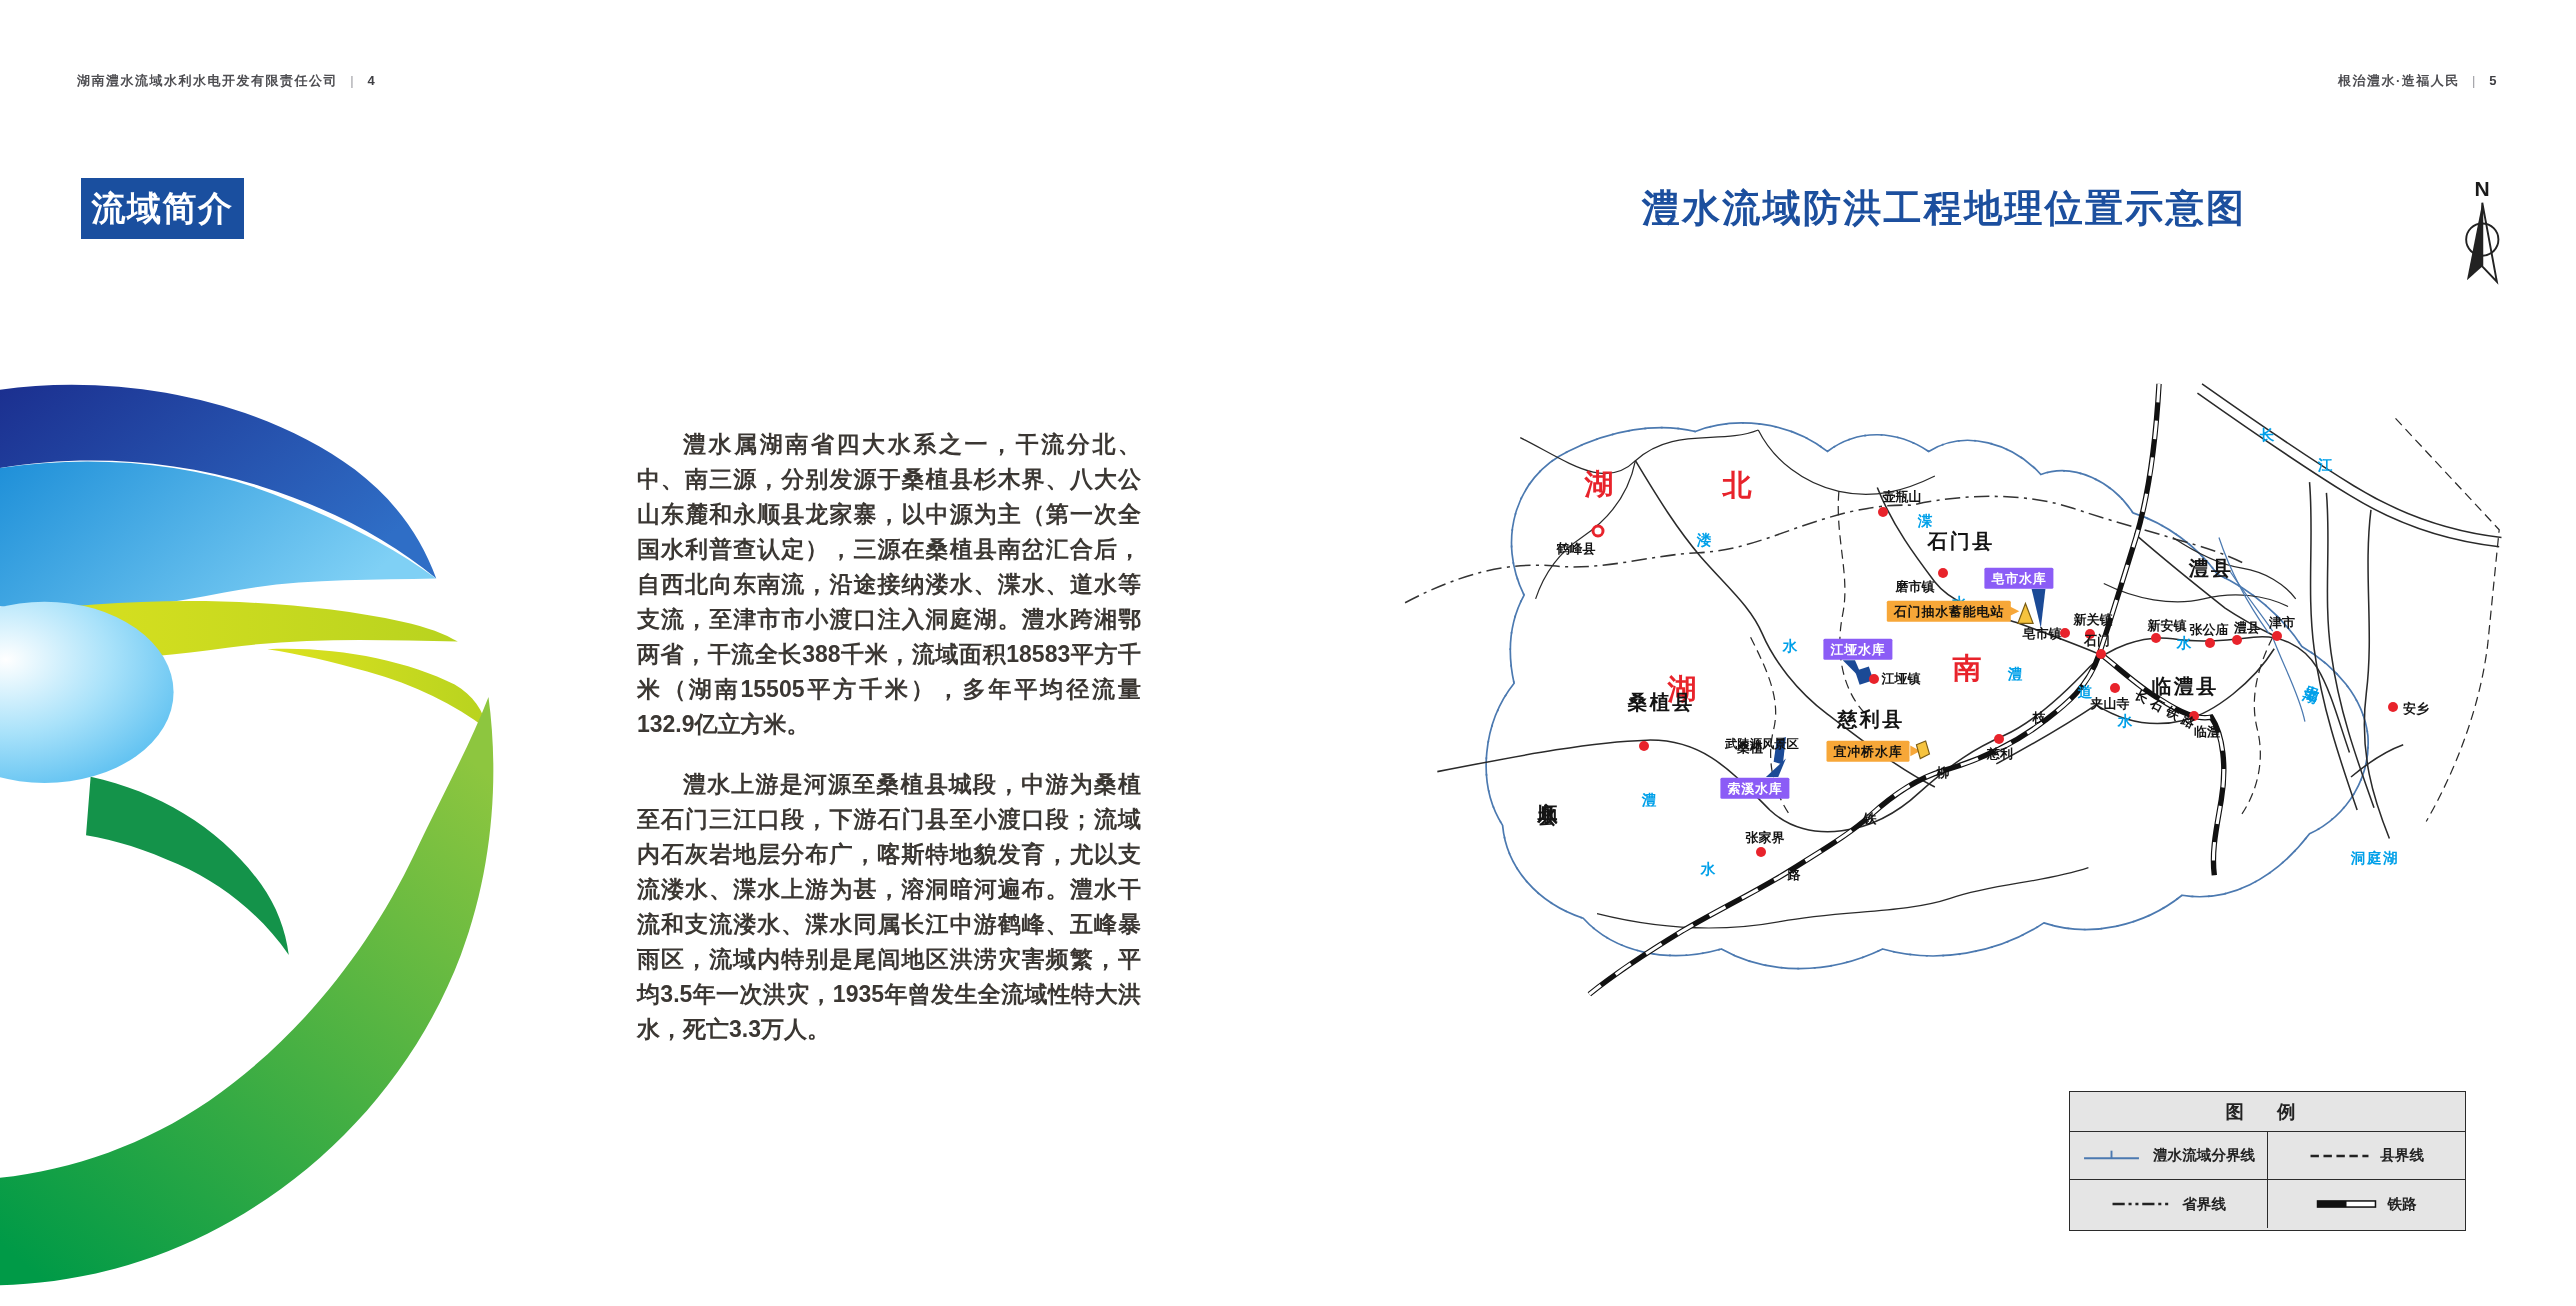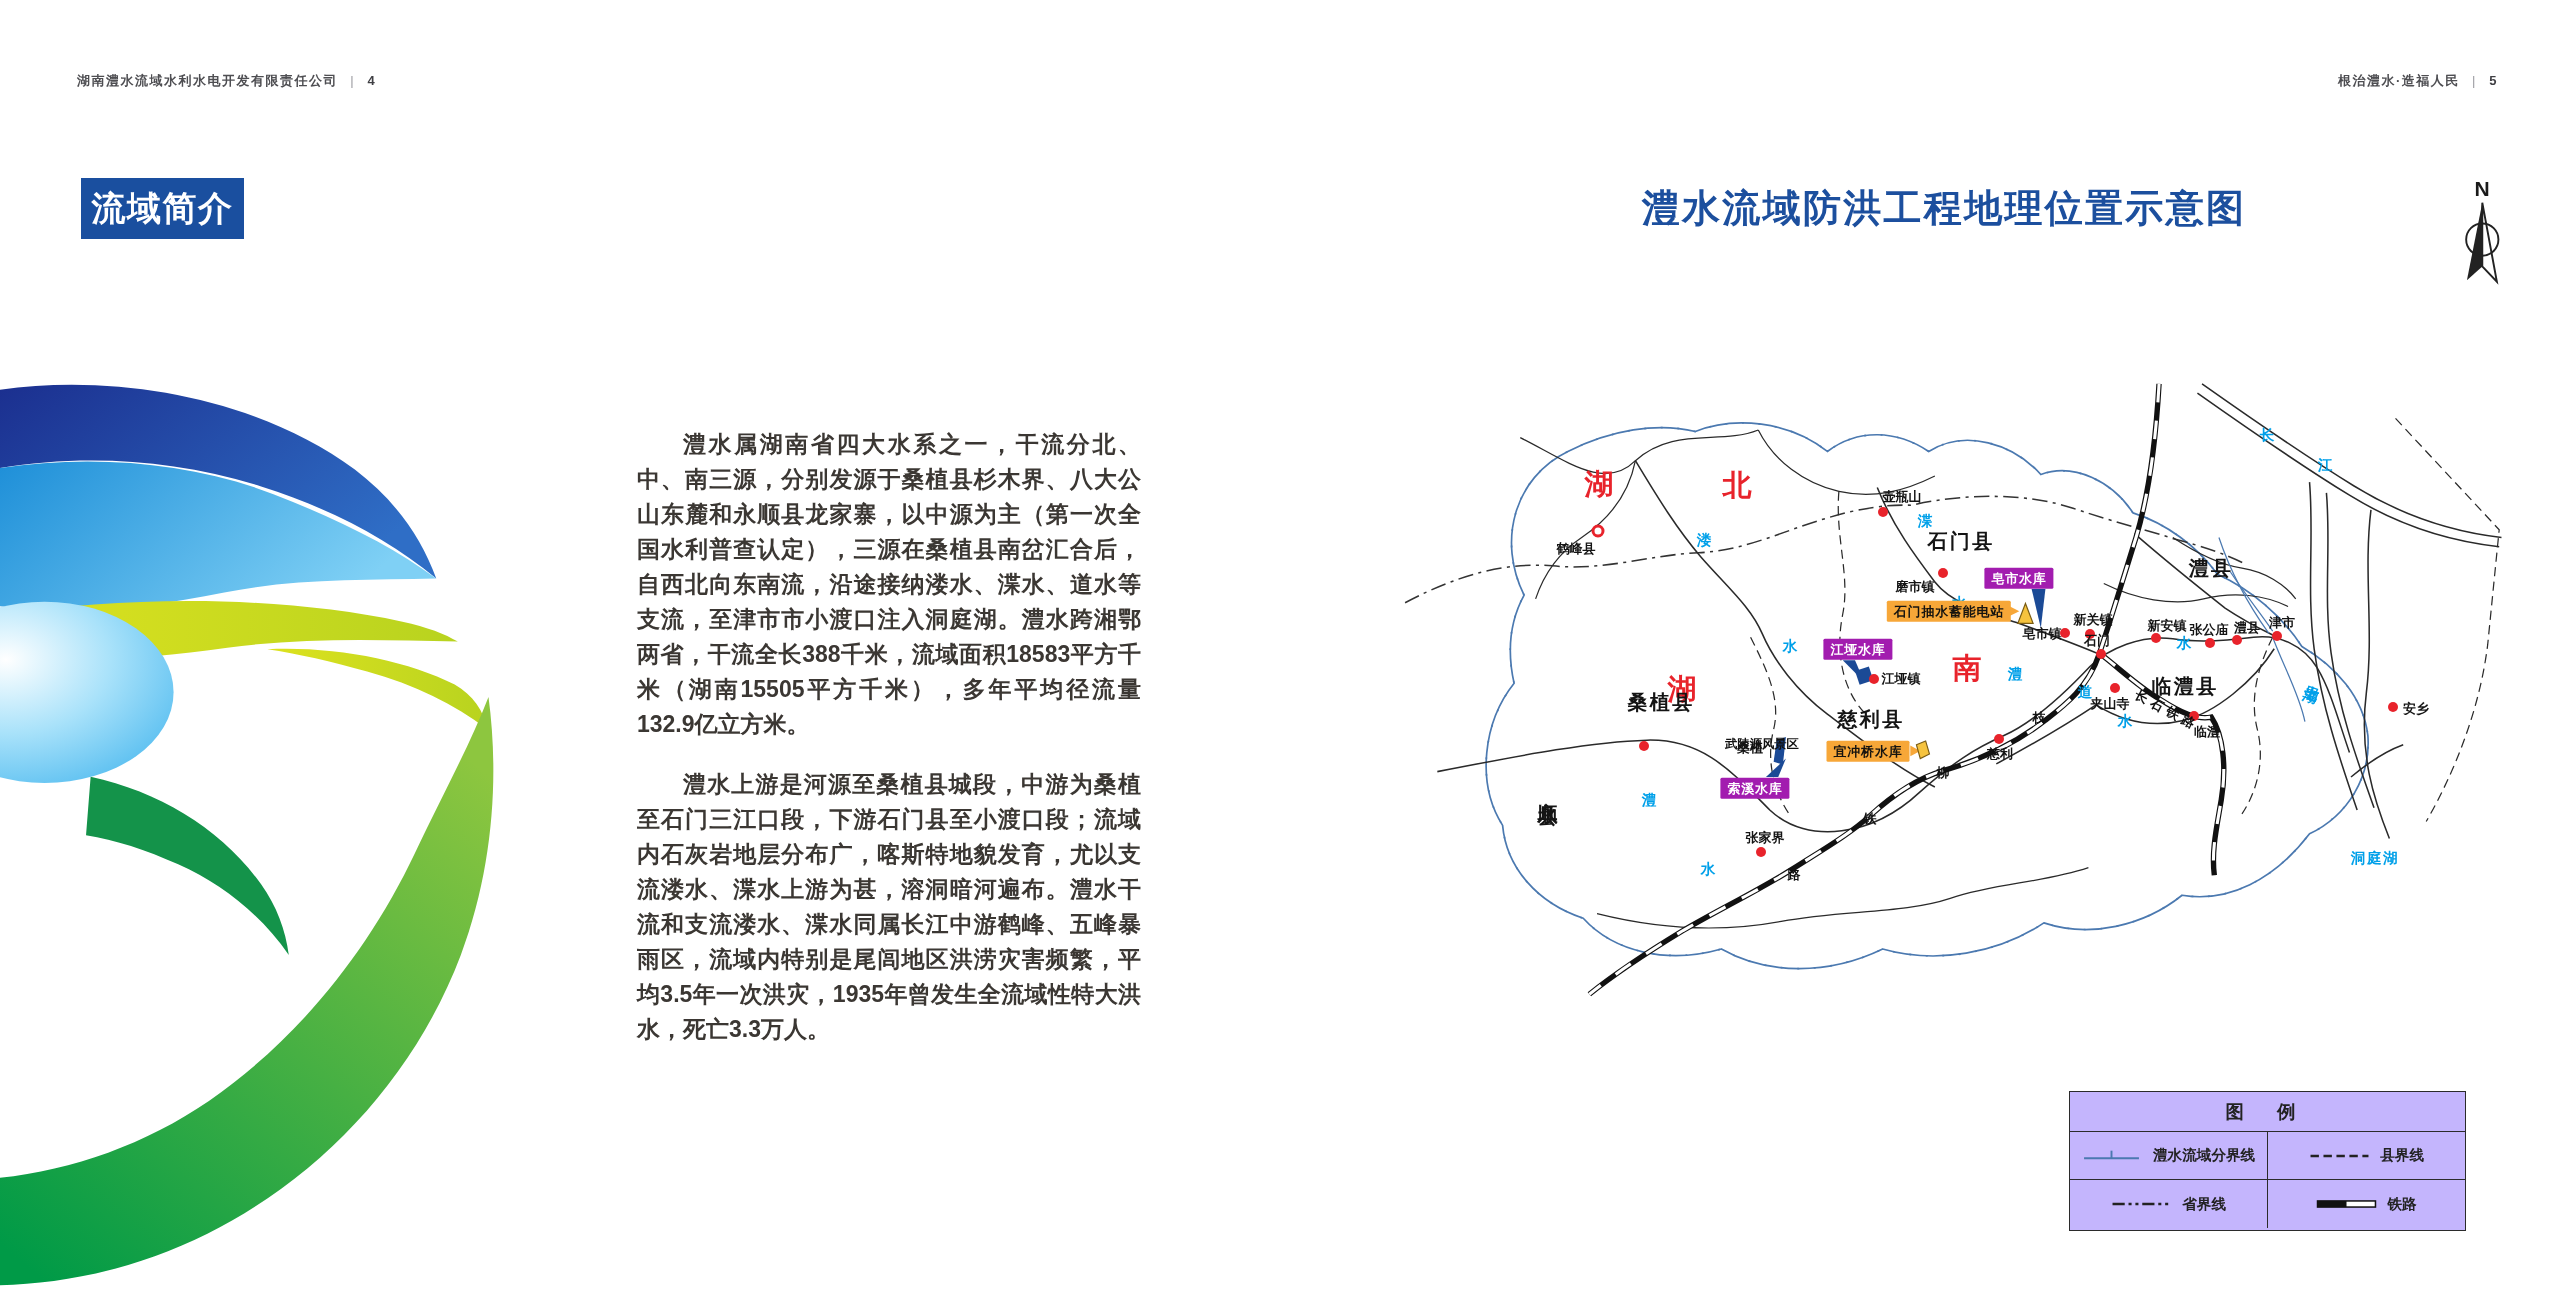--- a/index.html
+++ b/index.html
@@ -31,25 +31,25 @@
   .town-label{font-size:13px;font-weight:bold;color:#141414;}
   .county{font-size:20px;font-weight:bold;color:#141414;letter-spacing:2.3px;}
   .prov{font-size:29px;font-weight:bold;color:#e8232b;}
   .river{font-size:14.6px;font-weight:bold;color:#00a0e9;}
   .lake{font-size:14.6px;font-weight:bold;color:#00a0e9;letter-spacing:1.5px;}
   .rwchar{font-size:13px;font-weight:bold;color:#111;}
   .rwrot{font-size:13px;font-weight:bold;color:#111;letter-spacing:4.6px;}
   .scenic{font-size:12.3px;font-weight:bold;color:#111;}
   .vert{writing-mode:vertical-rl;}
   .co{font-size:13px;font-weight:bold;padding:3.8px 7px;border-radius:1.5px;letter-spacing:0.8px;}
-  .co.blue{background:#a21caf;color:#fff;}
+  .co.blue{background:#8b5cf6;color:#fff;}
   .co.orange{background:#f7a738;color:#15130f;}
   
   .legend{position:absolute;left:2069px;top:1091px;width:397px;height:140px;border:1.5px solid #2b2b2b;
-        box-sizing:border-box;background:#c4b5fd;}
+        box-sizing:border-box;background:#e5e5e5;}
   .legend .ttl{height:39px;border-bottom:1.5px solid #2b2b2b;display:flex;align-items:center;
         justify-content:center;font-size:18.4px;font-weight:bold;color:#222;letter-spacing:14px;}
   .legend .grid{display:grid;grid-template-columns:1fr 1fr;grid-template-rows:1fr 1fr;height:96px;}
   .legend .cell{display:flex;align-items:center;justify-content:center;gap:10.7px;
         border-right:1.5px solid #2b2b2b;border-bottom:1.5px solid #2b2b2b;}
   .legend .cell:nth-child(2n){border-right:none;}
   .legend .cell:nth-child(n+3){border-bottom:none;}
   .legend .lab{font-size:14.6px;font-weight:bold;color:#222;}
   svg{display:block;}
   .abs{position:absolute;}

